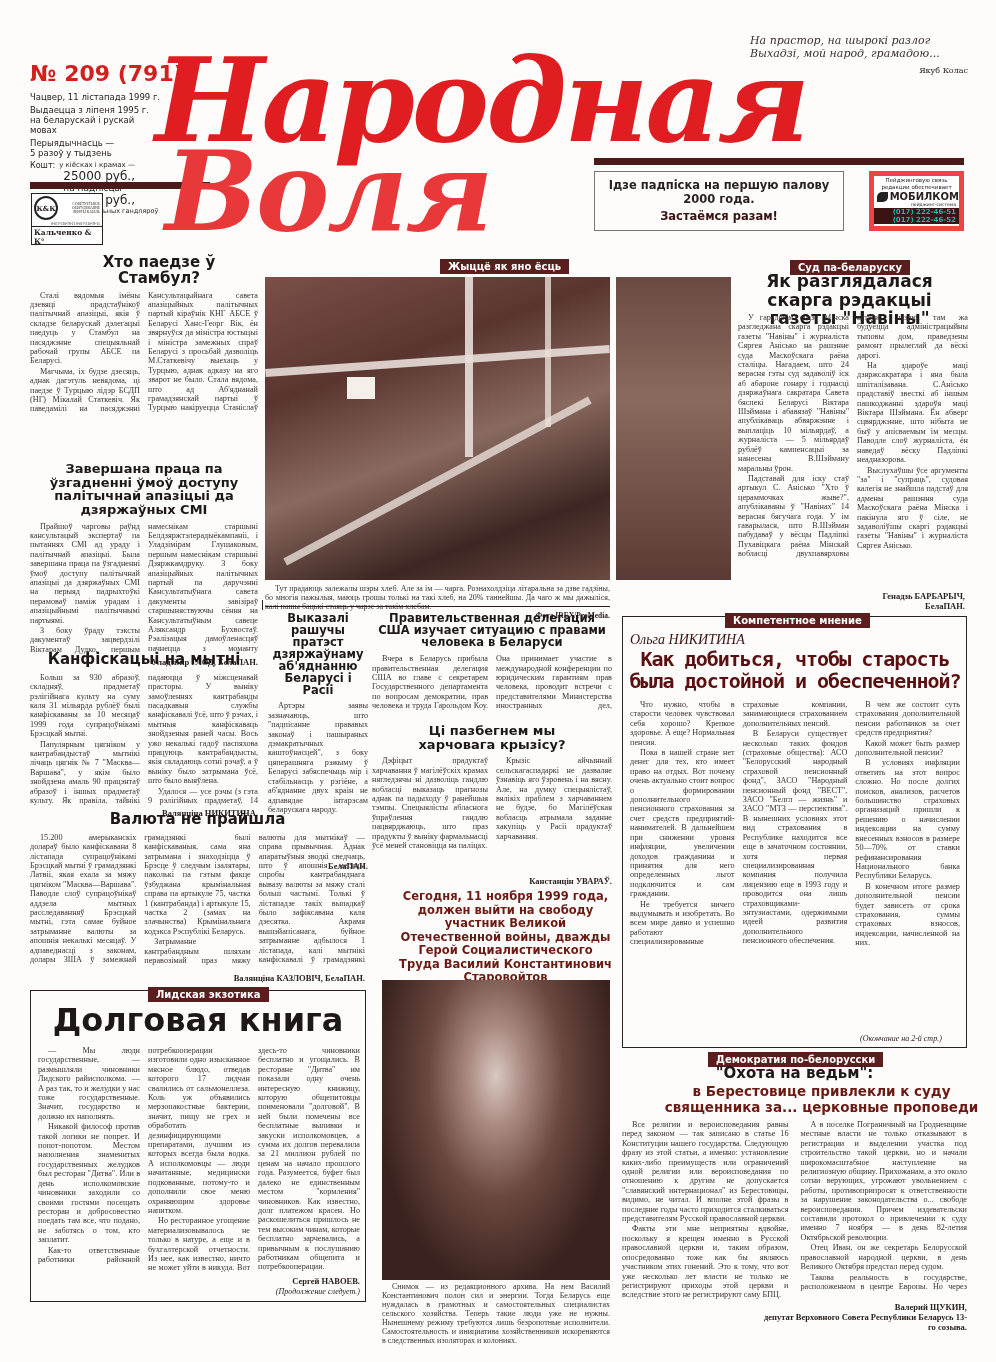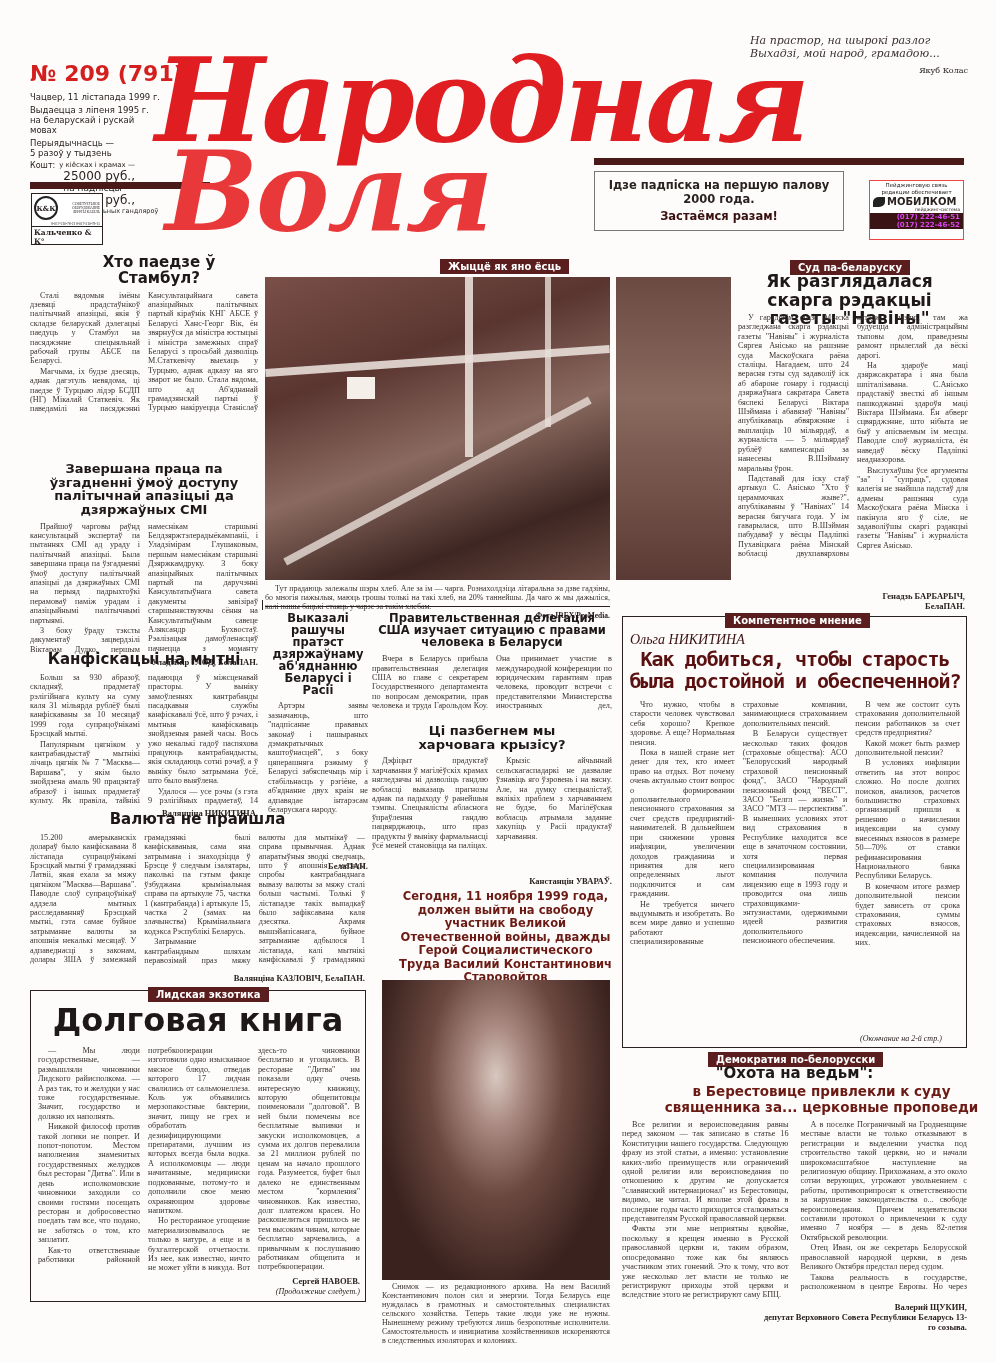--- a/index.html
+++ b/index.html
@@ -62,28 +62,28 @@
 </div>
 
 <div class="abs dark-rule" style="left:594px; top:158px; width:370px; height:7px;"></div>
 
 <div class="abs" style="left:594px; top:171px; width:250px; height:60px; border:1px solid #777; text-align:center; padding-top:6px;">
   <div class="sans" style="font-weight:bold; font-size:11.5px;">Ідзе падпіска на першую палову</div>
   <div class="sans" style="font-weight:bold; font-size:11.5px;">2000 года.</div>
   <div class="sans" style="font-weight:bold; font-size:11.5px; margin-top:3px; color:#3a1010;">Застаёмся разам!</div>
 </div>
 
-<div class="abs" style="left:869px; top:180px; width:95px; height:60px; border:1px solid #ef4444; background:#fff;">
+<div class="abs" style="left:869px; top:171px; width:95px; height:60px; border:5px solid #ef4444; background:#fff;">
   <div class="sans" style="font-size:5.5px; text-align:center; line-height:6.5px; padding:1px;">Пейджинговую связь редакции обеспечивает</div>
   <div style="display:flex; align-items:center; padding-left:3px;">
     <span style="display:inline-block; width:12px; height:10px; background:#222; border-radius:50% 0 50% 0; margin-right:2px;"></span>
     <span class="sans" style="font-size:10px; font-weight:bold;">МОБИЛКОМ</span>
   </div>
   <div class="sans" style="font-size:4.5px; text-align:right; padding-right:3px;">пейджинг-система</div>
-  <div style="background:#3a1414; color:#d946ef; text-align:right; padding-right:3px; margin-top:1px;">
+  <div style="background:#3a1414; color:#14b8a6; text-align:right; padding-right:3px; margin-top:1px;">
     <div class="sans" style="font-size:7px; font-weight:bold;">(017) 222-46-51</div>
     <div class="sans" style="font-size:7px; font-weight:bold;">(017) 222-46-52</div>
   </div>
 </div>
 
 <div class="abs" style="left:30px; top:255px; width:228px;">
   <div class="headline" style="font-size:15px; margin-bottom:4px; padding-left:30px;">Хто паедзе ў Стамбул?</div>
   <div class="body-text cols2" style="column-gap:8px; height:128px; overflow:hidden;">
     <p>Сталі вядомыя імёны дзевяці прадстаўнікоў палітычнай апазіцыі, якія ў складзе беларускай дэлегацыі паедуць у Стамбул на пасяджэнне спецыяльнай рабочай групы АБСЕ па Беларусі.</p>
     <p>Магчыма, іх будзе дзесяць, аднак дагэтуль невядома, ці паедзе ў Турцыю лідэр БСДП (НГ) Мікалай Статкевіч. Як паведамілі на пасяджэнні Кансультацыйнага савета апазіцыйных палітычных партый кіраўнік КНГ АБСЕ ў Беларусі Ханс-Георг Вік, ён звярнуўся да міністра юстыцыі і міністра замежных спраў Беларусі з просьбай дазволіць М.Статкевічу выехаць у Турцыю, аднак адказу на яго зварот не было. Стала вядома, што ад Аб'яднанай грамадзянскай партыі ў Турцыю накіруецца Станіслаў Багданкевіч, ад Беларускага народнага фронту — Юрый Беленькі і Вінцук Вячорка, ад Беларускай сацыял-дэмакратычнай Грамады — Станіслаў Шушкевіч, ад жаночай партыі "Надзея" — Валянціна Палевікова, ад Беларускай партыі працы — Аляксандр Бухвостаў, ад Партыі камуністаў Беларускай — Сяргей Калякін, ад Ліберальна-дэмакратычнай партыі — Сяргей Гайдукевіч. Яшчэ адзін прадстаўнік ад ЛДП — Аляксандр Рабатаў — таксама вылятае ў Стамбул, але за кошт партыі. Паездку ўсіх астатніх фінансуе АБСЕ.</p>

